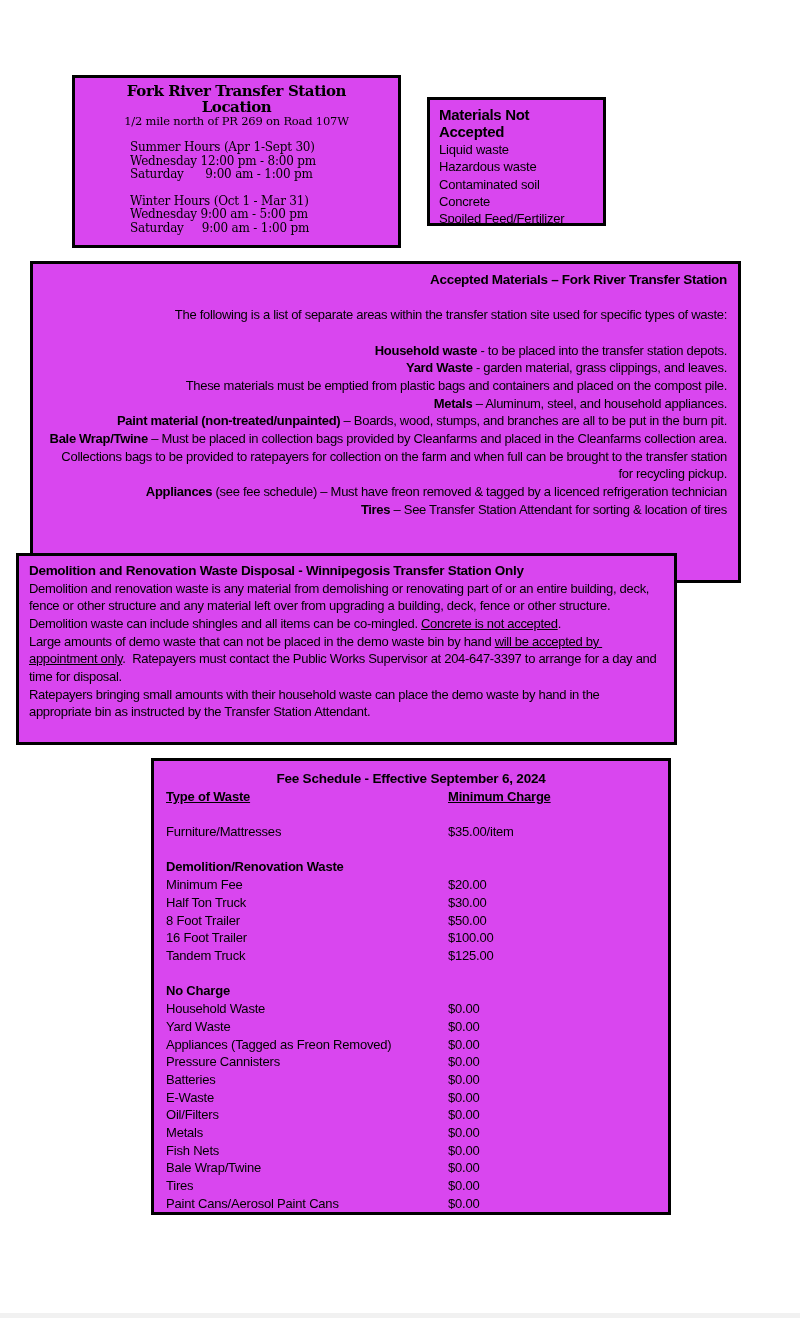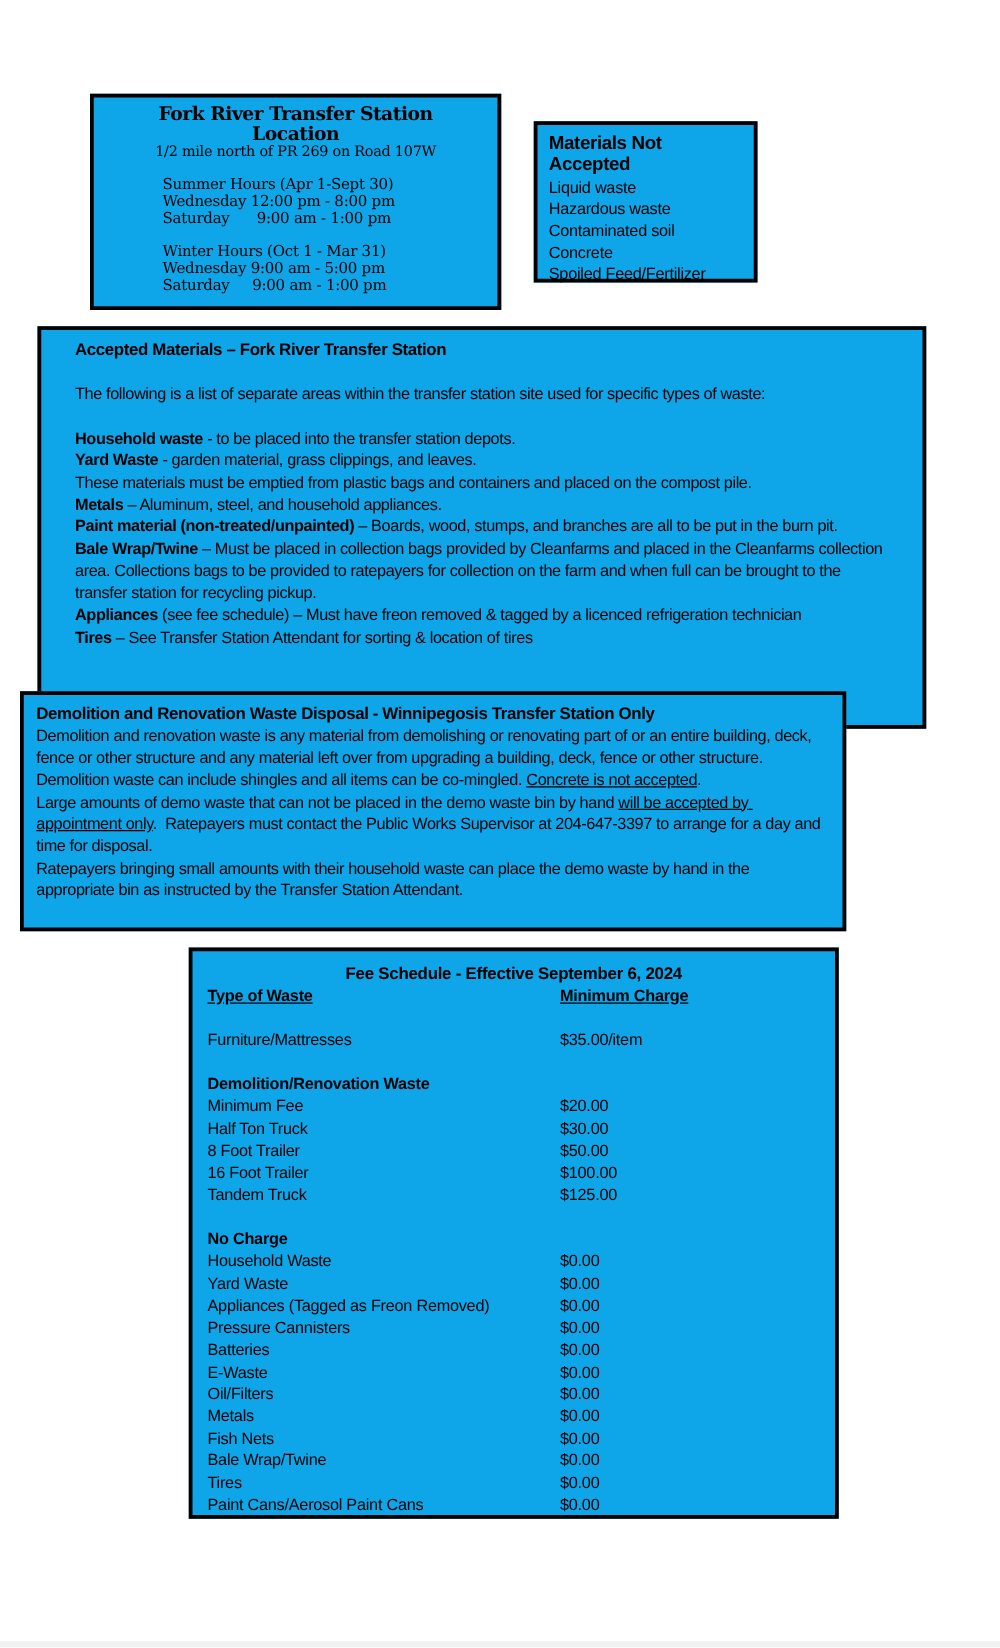--- a/index.html
+++ b/index.html
@@ -2,42 +2,42 @@
 <html><head>
 <meta charset="utf-8">
 <style>
   * { margin:0; padding:0; box-sizing:border-box; }
   html, body { background:#ffffff; }
   body {
     width:800px; height:1318px; position:relative;
     font-family:"Liberation Sans", sans-serif; color:#000;
     overflow:hidden;
   }
-  .box { position:absolute; border:3px solid #000; background:#0ea5e9; }
+  .box { position:absolute; border:3px solid #000; background:#d946ef; }
 
   
   #location-box {
     left:72px; top:75px; width:329px; height:173px;
     font-family:"DejaVu Serif", serif; padding-top:5px;
   }
   .loc-title { text-align:center; font-weight:bold; font-size:15px; line-height:16px; letter-spacing:-0.4px; }
   .loc-subtitle { text-align:center; font-size:11.5px; line-height:13px; letter-spacing:-0.2px; }
   .hours-block { margin-left:55px; margin-top:13px; font-size:12px; line-height:13.5px; letter-spacing:-0.2px; white-space:pre; }
 
   
   #not-accepted-box {
     left:427px; top:97px; width:179px; height:129px;
     padding:6px 9px; font-size:13px; line-height:17.4px; letter-spacing:-0.2px;
   }
   .na-title { font-weight:bold; font-size:15px; letter-spacing:-0.3px; }
 
   
   #accepted-box {
     left:30px; top:261px; width:711px; height:322px;
-    padding:7px 27px; font-size:13px; line-height:17.65px; letter-spacing:-0.3px;
+    padding:7px 11px; font-size:13px; line-height:17.65px; letter-spacing:-0.3px;text-align:right;
   }
   .card-title { font-size:13.5px; font-weight:bold; letter-spacing:-0.3px; }
   .gap-line { height:17.65px; }
   .ab-item b { letter-spacing:-0.3px; }
 
   
   #demolition-box {
     left:16px; top:553px; width:661px; height:192px;
     padding:6px 10px; font-size:13px; line-height:17.65px; letter-spacing:-0.3px;
   }

